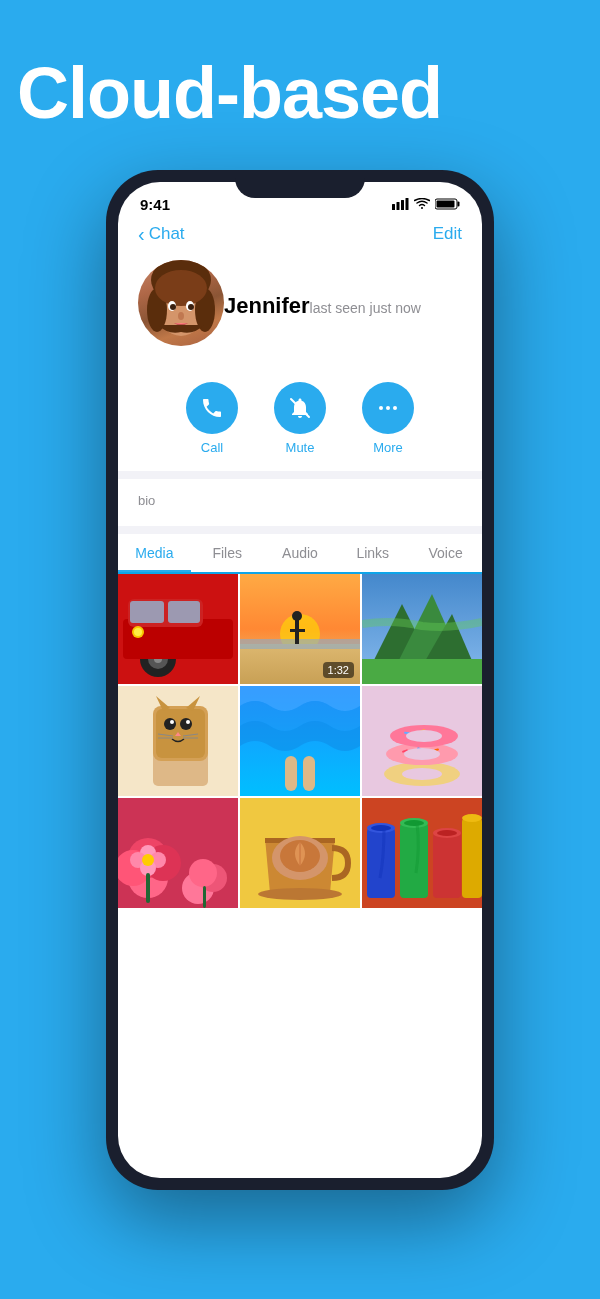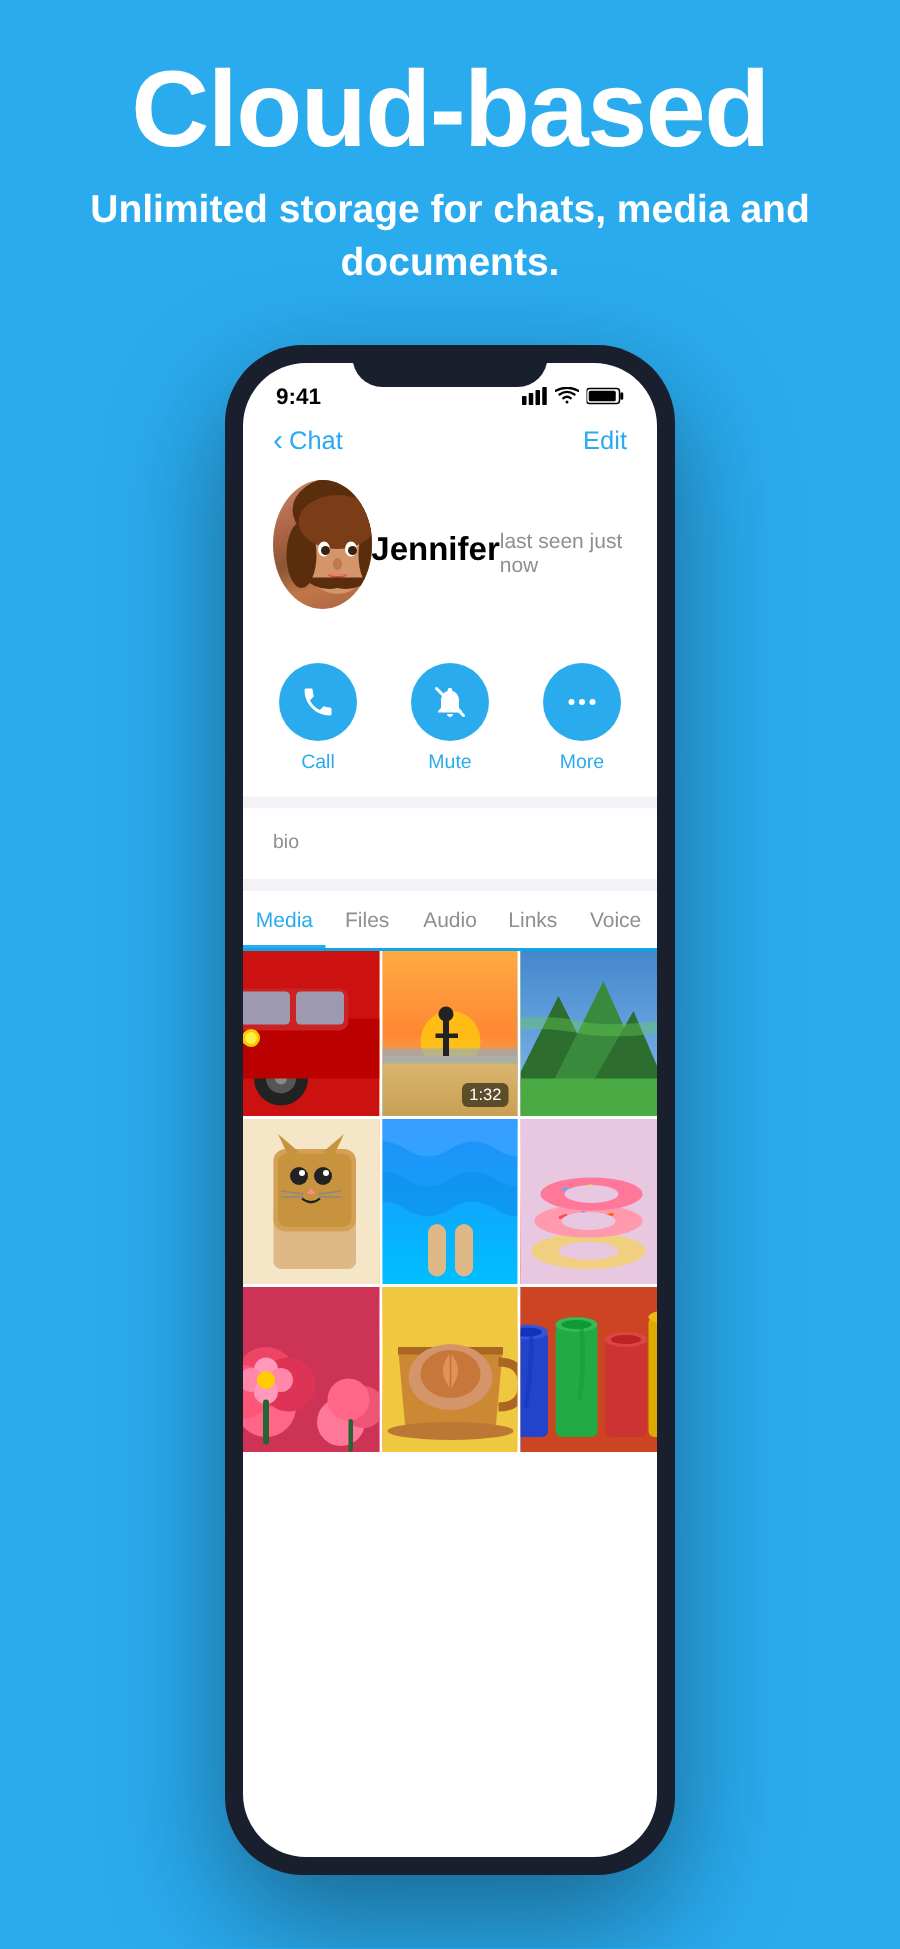--- a/index.html
+++ b/index.html
@@ -7,22 +7,23 @@
       width: 600px;
       height: 1299px;
       background-color: #2AABEE;
       font-family: -apple-system, BlinkMacSystemFont, 'SF Pro Display', 'Helvetica Neue', Arial, sans-serif;
       overflow: hidden;
       position: relative;
     }
 
     
     .hero-section {
-      text-align: center;
+      text-align: left;
       padding: 36px 17px 28px;
+      margin-top: 20px;
     }
     .hero-title {
       font-size: 72px;
       font-weight: 900;
       color: #fff;
       line-height: 1.05;
       letter-spacing: -1px;
     }
     .hero-subtitle {
       font-size: 26px;
@@ -32,21 +33,21 @@
       margin-top: 10px;
     }
 
     
     .phone-wrapper {
       display: flex;
       justify-content: center;
       margin-top: 10px;
     }
     .phone-frame {
-      width: 300px;
+      width: 388px;
       height: 1020px;
       background: #1a1f2e;
       border-radius: 52px;
       padding: 12px;
       position: relative;
       box-shadow: 0 30px 80px rgba(0,0,0,0.4);
     }
     .phone-screen {
       width: 100%;
       height: 100%;
@@ -275,21 +276,20 @@
       font-size: 11px;
       padding: 2px 5px;
       border-radius: 4px;
     }
   </style>
 </head>
 <body>
 
 <div class="hero-section">
   <div class="hero-title">Cloud-based</div>
-  <div class="hero-subtitle">Unlimited storage for chats, media and documents.</div>
 </div>
 
 <div class="phone-wrapper">
   <div class="phone-frame">
     <div class="notch"></div>
     <div class="phone-screen">
 
       <div class="status-bar">
         <span class="status-time">9:41</span>
         <div class="status-icons">

